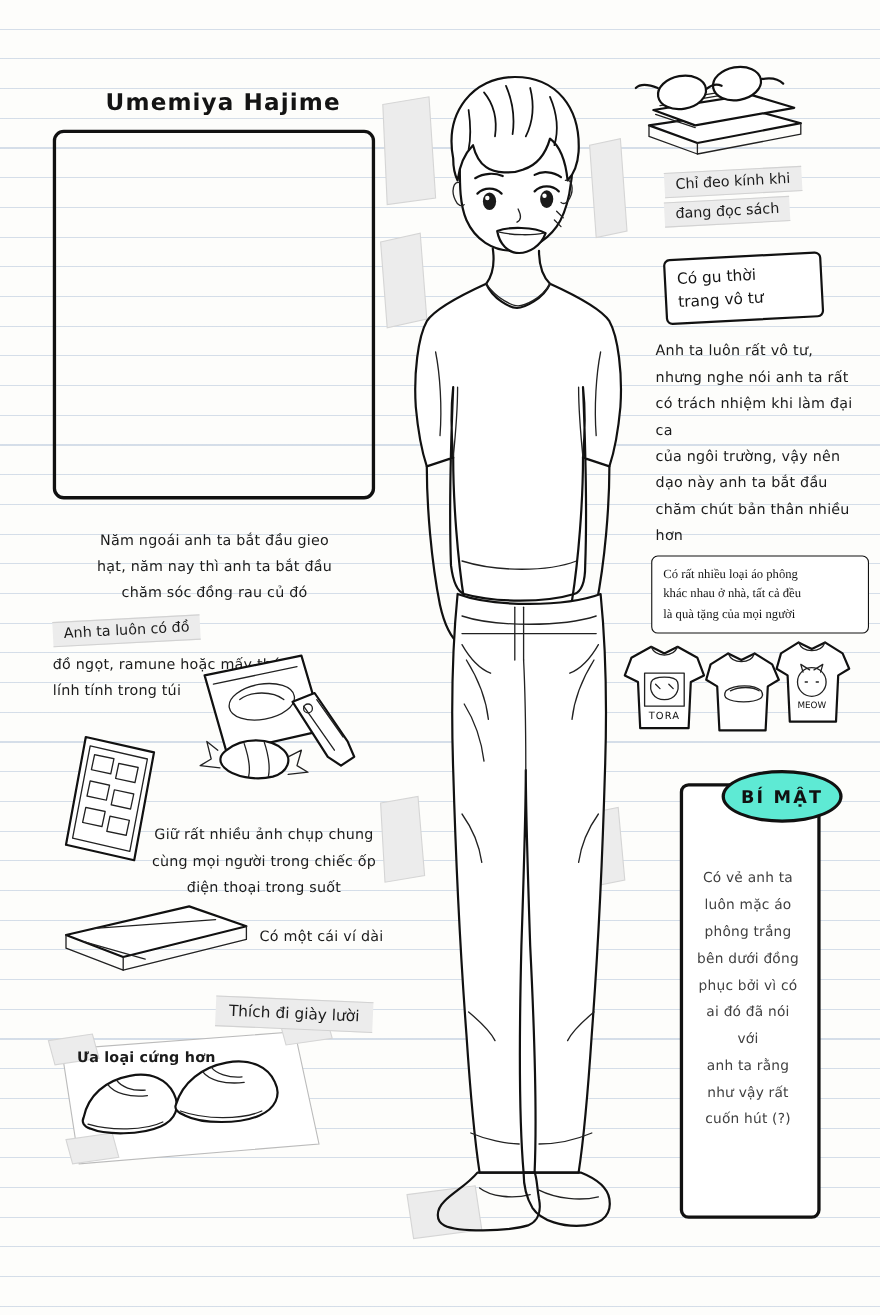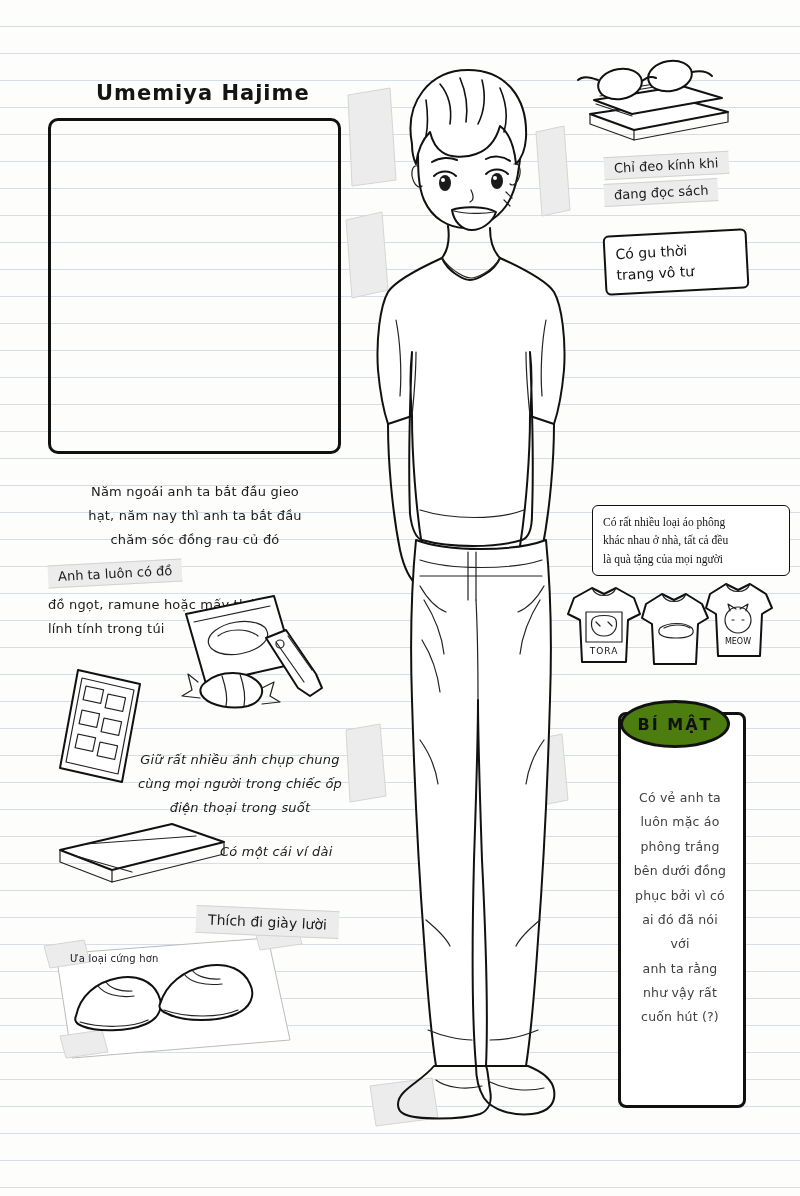--- a/index.html
+++ b/index.html
@@ -103,25 +103,25 @@
   .callout.thin { border-width: 1.5px; }
 
   #secret-box {
     left: 618px; top: 712px;
     width: 122px; height: 390px;
     border: 3px solid #111;
     border-radius: 8px;
     background: #fff;
   }
   #secret-label {
-    left: 620px; top: 700px;
+    left: 656px; top: 700px;
     width: 104px; height: 42px;
     border: 3px solid #111;
     border-radius: 50%;
-    background: #4d7c0f;
+    background: #5eead4;
     display: flex; align-items: center; justify-content: center;
     font-size: 16px; font-weight: bold; letter-spacing: 2px;
     color: #111;
   }
   #secret-text {
     left: 632px; top: 786px;
     width: 96px;
     text-align: center;
     font-size: 12.5px;
     line-height: 1.95;
@@ -272,20 +272,28 @@
 
   <div class="abs" style="left:604px; top:154px; width:150px;">
     <div class="tape lean-l" style="display:inline-block; margin-bottom:4px;">Chỉ đeo kính khi</div><br>
     <div class="tape lean-l" style="display:inline-block;">đang đọc sách</div>
   </div>
 
   <div class="abs" style="left:604px; top:232px;">
     <div class="callout" style="width:120px; transform:rotate(-3deg); font-size:14px; line-height:1.5;">Có gu thời<br>trang vô tư</div>
   </div>
 
+  <div class="abs note hand" style="left:596px; top:308px; width:190px;">
+    Anh ta luôn rất vô tư,<br>
+    nhưng nghe nói anh ta rất<br>
+    có trách nhiệm khi làm đại ca<br>
+    của ngôi trường, vậy nên<br>
+    dạo này anh ta bắt đầu<br>
+    chăm chút bản thân nhiều hơn
+  </div>
 
   <div class="abs" style="left:592px; top:505px;">
     <div class="callout thin" style="width:176px; font-size:11.5px; line-height:1.6;font-family:Liberation Serif, serif;">
       Có rất nhiều loại áo phông<br>khác nhau ở nhà, tất cả đều<br>là quà tặng của mọi người
     </div>
   </div>
 
   <div class="abs" style="left:556px; top:578px;">
     <svg width="220" height="100" viewBox="0 0 220 100">
 
@@ -369,39 +377,39 @@
           <rect x="60" y="32" width="18" height="14" transform="rotate(12 60 32)"></rect>
           <rect x="34" y="48" width="18" height="14" transform="rotate(12 34 48)"></rect>
           <rect x="56" y="56" width="18" height="14" transform="rotate(12 56 56)"></rect>
           <rect x="30" y="72" width="18" height="14" transform="rotate(12 30 72)"></rect>
           <rect x="52" y="80" width="18" height="14" transform="rotate(12 52 80)"></rect>
         </g>
       </g>
     </svg>
   </div>
 
-  <div class="abs note hand center" style="left:128px; top:730px; width:224px;font-style:italic;">
+  <div class="abs note hand center" style="left:128px; top:730px; width:224px;">
     Giữ rất nhiều ảnh chụp chung<br>
     cùng mọi người trong chiếc ốp<br>
     điện thoại trong suốt
   </div>
 
   <div class="abs" style="left:46px; top:812px;">
     <svg width="190" height="80" viewBox="0 0 190 80">
       <g>
         <path class="ink fill-w" d="M14 38 L126 12 L178 30 L66 58 Z"></path>
         <path class="ink-thin" d="M14 38 L14 50 L66 70 L66 58"></path>
         <path class="ink-thin" d="M178 30 L178 42 L66 70"></path>
         <path class="ink-thin" d="M40 32 L150 24"></path>
         <path class="ink-thin" d="M30 44 L86 60"></path>
       </g>
     </svg>
   </div>
 
-  <div class="abs note hand" style="left:220px; top:840px;font-style:italic;">Có một cái ví dài</div>
+  <div class="abs note hand" style="left:236px; top:840px;">Có một cái ví dài</div>
 
   <div class="abs" style="left:40px; top:900px;">
     <svg width="270" height="160" viewBox="0 0 270 160">
 
       <polygon points="16,54 228,38 250,140 32,158" fill="#fff" stroke="#bbb" stroke-width="1"></polygon>
 
       <polygon points="4,46 44,40 50,62 10,68" fill="#ececec" stroke="#d5d5d5" stroke-width="1"></polygon>
       <polygon points="214,28 256,22 262,44 220,50" fill="#ececec" stroke="#d5d5d5" stroke-width="1"></polygon>
       <polygon points="20,136 62,130 68,152 26,158" fill="#ececec" stroke="#d5d5d5" stroke-width="1"></polygon>
       <g>
@@ -415,15 +423,15 @@
         <path class="ink-thin" d="M144 74 C150 82 164 86 182 84"></path>
         <path class="ink-thin" d="M152 70 C156 76 168 80 180 79"></path>
         <path class="ink-thin" d="M124 110 C146 118 180 118 198 110"></path>
       </g>
     </svg>
   </div>
 
   <div class="abs" style="left:196px; top:908px;">
     <div class="tape lean-r" style="display:inline-block; font-size:14px; padding:5px 12px;">Thích đi giày lười</div>
   </div>
-  <div class="abs note hand" style="left:70px; top:950px; font-size:10px;">Ưa loại cứng hơn</div>
+  <div class="abs note hand" style="left:70px; top:950px; font-size:13px;font-weight:bold;">Ưa loại cứng hơn</div>
 
 </div>
 
 </body></html>

